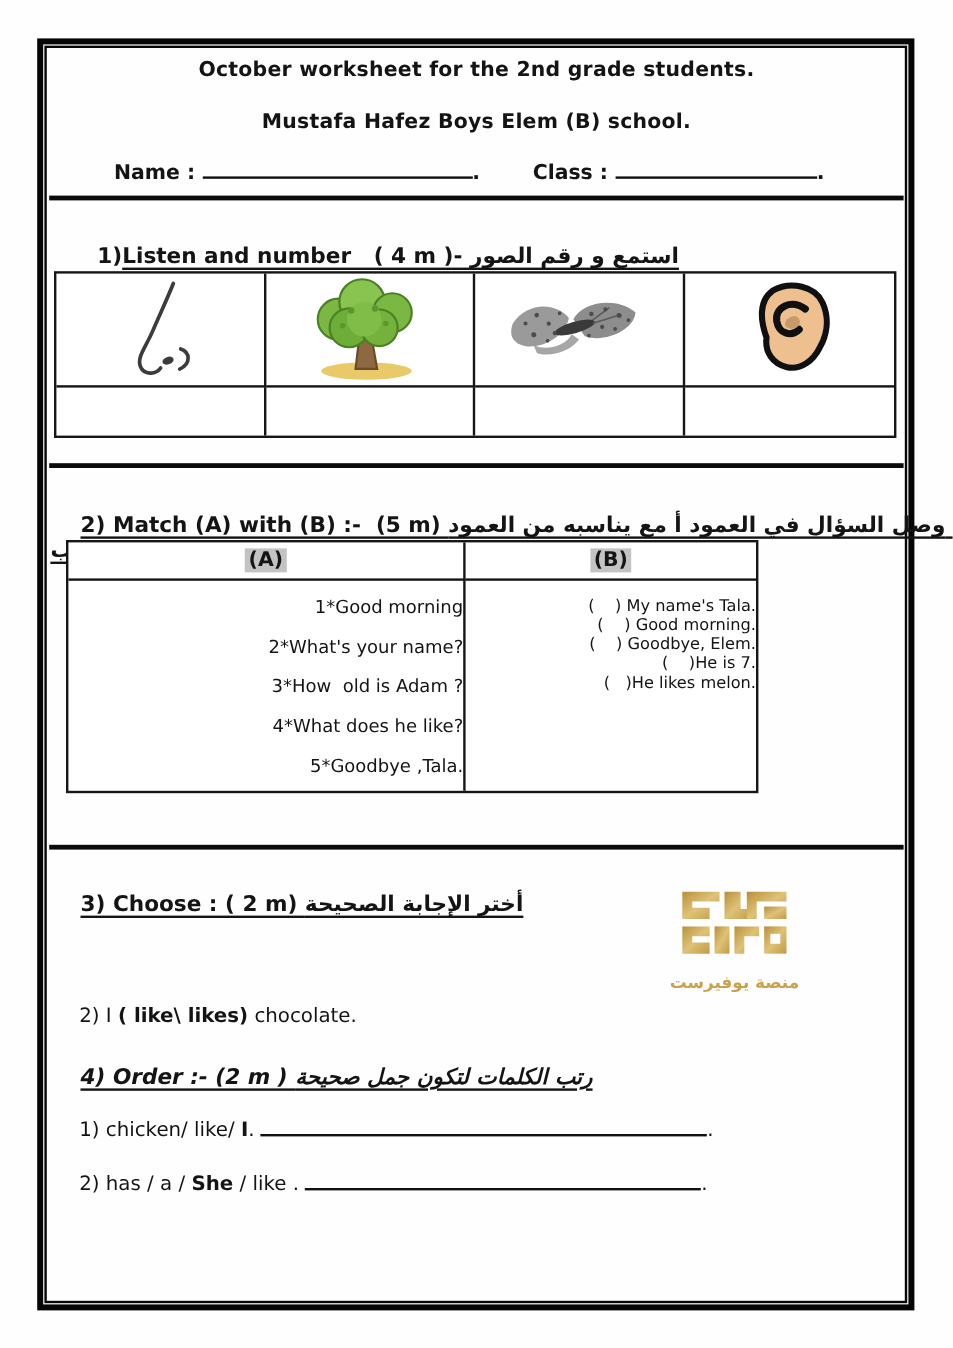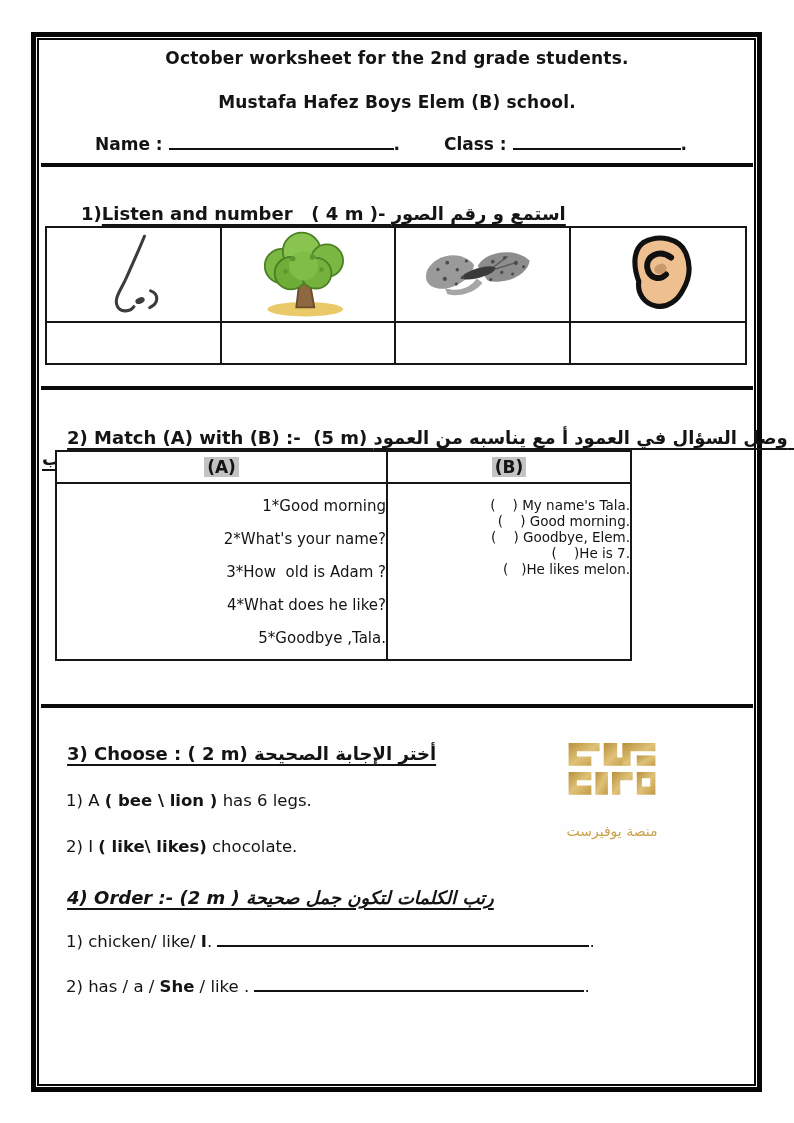--- a/index.html
+++ b/index.html
@@ -43,21 +43,21 @@
   .mt-col{padding-top:13px;padding-bottom:12px;display:flex;flex-direction:column;}
   .mt-col.a{gap:15px;font-size:15px;padding-left:56px;}
   .mt-col.b{font-size:13.5px;padding-left:40px;}
   .mt-item{white-space:pre-wrap;text-align:right;}
 
   .bodyline{position:absolute;left:45px;font-size:16.5px;white-space:pre-wrap;}
   .bodyline b{font-weight:bold;}
 
   
   .watermark{position:absolute;left:556px;top:741px;width:112px;text-align:center;}
-  .wm-caption{margin-top:16px;font-size:14px;font-weight:normal;color:#c9a24b;direction:rtl;}
+  .wm-caption{margin-top:4px;font-size:14px;font-weight:bold;color:#c9a24b;direction:rtl;}
 </style>
 </head>
 <body>
 
 <div class="page">
 
   <div class="frame">
     <div class="frame-inner"></div>
   </div>
 
@@ -174,23 +174,20 @@
       <div class="mt-item">(   )He likes melon.</div>
     </div>
   </div>
 
   <div class="divider" style="top:704px;"></div>
 
   <div class="abs heading" style="top:722px;left:42px;">
     <span class="underl"><span class="pre">3) Choose : ( 2 m) </span><span class="ar">أختر الإجابة الصحيحة</span></span>
   </div>
 
-  <div class="bodyline" style="top:772px;">
-    <span>1) A </span><b>( bee \ lion )</b><span> has 6 legs.</span>
-  </div>
   <div class="bodyline" style="top:818px;">
     <span>2) I </span><b>( like\ likes)</b><span> chocolate.</span>
   </div>
 
   <div class="watermark">
     <svg width="104" height="62" viewBox="0 0 96 60">
       <defs>
         <linearGradient id="wgold" x1="0" y1="0" x2="1" y2="1">
           <stop offset="0" stop-color="#b98f3a"></stop>
           <stop offset="0.5" stop-color="#dec278"></stop>

